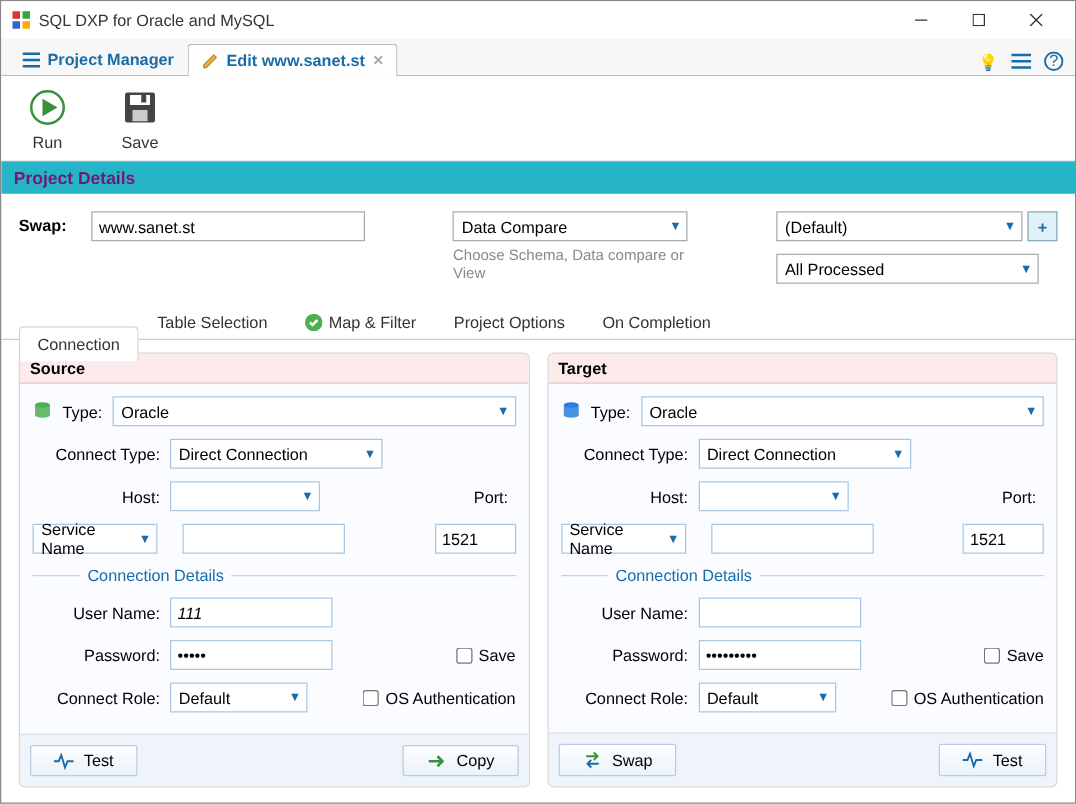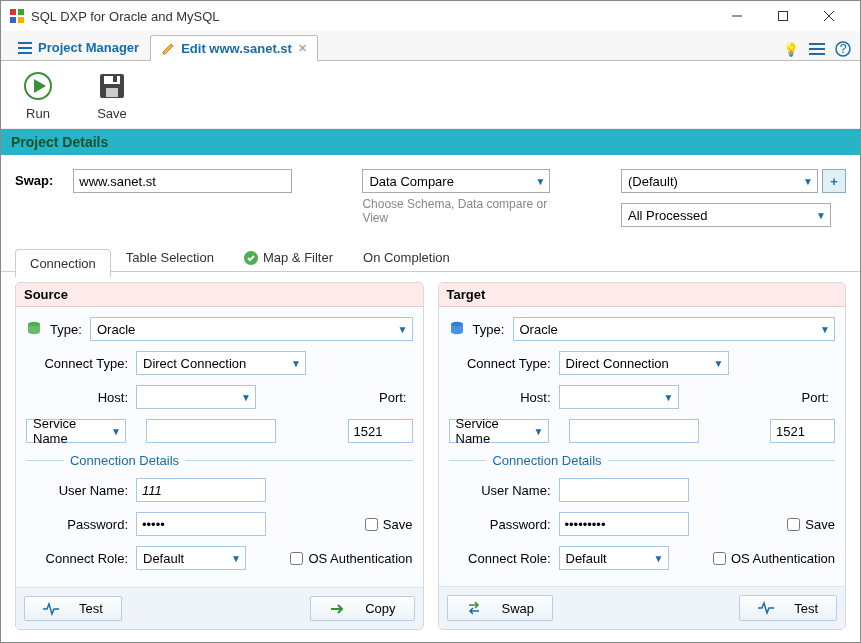--- a/index.html
+++ b/index.html
@@ -18,51 +18,51 @@
 .doc-tab .tab-close { color: #aaa; font-size: 11px; }
 .doc-tabs .spacer { flex: 1; }
 .doc-tabs .ribbon-icon { width: 22px; height: 22px; display: flex; align-items: center; justify-content: center; cursor: pointer; color: #1a6ca8; margin-left: 4px; }
 
 
 .toolbar { height: 68px; display: flex; align-items: center; gap: 40px; padding: 6px 20px; background: #fff; border-bottom: 1px solid #eee; }
 .tool-btn { display: flex; flex-direction: column; align-items: center; gap: 3px; cursor: pointer; color: #333; }
 .tool-btn .iconbox { width: 34px; height: 34px; display: flex; align-items: center; justify-content: center; }
 
 
-.section-header { background: #26b5c6; color: #14532d; padding: 5px 10px; font-size: 14px; font-weight: 600; }
+.section-header { background: #26b5c6; color: #701a75; padding: 5px 10px; font-size: 14px; font-weight: 600; }
 
 
 .proj-row { display: flex; align-items: flex-start; padding: 14px 14px 10px 14px; gap: 20px; }
 .proj-row .name-lbl { font-weight: bold; padding-top: 4px; }
 .proj-row input[type=text], .combo { border: 1px solid #aaa; background: #fff; padding: 3px 5px; height: 24px; }
 .combo { display: flex; align-items: center; justify-content: space-between; padding: 0 4px 0 6px; cursor: pointer; }
 .combo .caret { color: #1a6ca8; font-size: 10px; }
 .hint { color: #888; margin-top: 4px; font-size: 12px; }
 .plus-btn { width: 24px; height: 24px; border: 1px solid #8ab; background: #dff0f7; color: #1a6ca8; font-weight: bold; display: flex; align-items: center; justify-content: center; cursor: pointer; }
 
 
 .inner-tabs { display: flex; padding: 0 14px; margin-top: 6px; border-bottom: 1px solid #ccc; }
 .inner-tab { padding: 6px 14px; border: 1px solid transparent; border-bottom: none; cursor: pointer; color: #333; display: flex; align-items: center; gap: 5px; }
-.inner-tab.active { border-color: #ccc; background: #fff; position: relative; top: 6px; border-radius: 4px 4px 0 0; }
+.inner-tab.active { border-color: #ccc; background: #fff; position: relative; top: 18px; border-radius: 4px 4px 0 0; }
 
 
 .panels { display: flex; gap: 14px; padding: 10px 14px; }
 .panel { flex: 1; border: 1px solid #d8d8d8; border-radius: 5px; background: #fafcff; overflow: hidden; display: flex; flex-direction: column; }
 .panel-title { background: #fdeaea; border-bottom: 1px solid #e8c8c8; padding: 4px 8px; font-weight: bold; }
 .panel-body { padding: 10px 10px 6px 10px; }
 .frow { display: flex; align-items: center; margin-bottom: 10px; }
 .frow .lbl { width: 110px; text-align: right; padding-right: 8px; }
 .frow .lbl-sm { width: 40px; text-align: right; padding-right: 6px; }
 .panel .combo, .panel input[type=text], .panel input[type=password] { border: 1px solid #a7c7e7; height: 24px; }
 .panel input[type=text], .panel input[type=password] { padding: 2px 5px; background: #fff; }
 .fieldset-label { color: #1a6ca8; display: flex; align-items: center; gap: 6px; margin: 6px 0 10px 0; }
 .fieldset-label .line { flex: 1; height: 1px; background: #bcd6ea; }
 .cbx { display: flex; align-items: center; gap: 5px; }
 .panel-footer { background: #eef4fa; border-top: 1px solid #d8e4ef; padding: 8px; display: flex; gap: 90px; margin-top: auto; }
-.btn { border: 1px solid #b8cde0; background: linear-gradient(#fff,#eaf2f9); padding: 4px 18px; cursor: pointer; display: flex; align-items: center; gap: 20px; border-radius: 2px; }
+.btn { border: 1px solid #b8cde0; background: linear-gradient(#fff,#eaf2f9); padding: 4px 18px; cursor: pointer; display: flex; align-items: center; gap: 8px; border-radius: 2px; }
 .db-icon { width: 16px; height: 16px; }
 
 
 svg { display: block; }
 </style>
 </head>
 <body>
 
 <div class="titlebar">
   <span class="app-icon">
@@ -191,20 +191,23 @@
   <div class="inner-tab">
     <span>
         <svg width="14" height="14">
           <circle cx="7" cy="7" r="7" fill="#4caf50"></circle>
           <path d="M4 7 L6 9 L10 5" stroke="#fff" stroke-width="2" fill="none"></path>
         </svg>
       </span>
     <span>Map &amp; Filter</span>
   </div>
   <div class="inner-tab">
+      <span>Project Options</span>
+    </div>
+  <div class="inner-tab">
       <span>On Completion</span>
     </div>
 </div>
 
 <div class="panels">
 
   <div class="panel">
     <div class="panel-title">Source</div>
     <div class="panel-body">
       <div class="frow">

